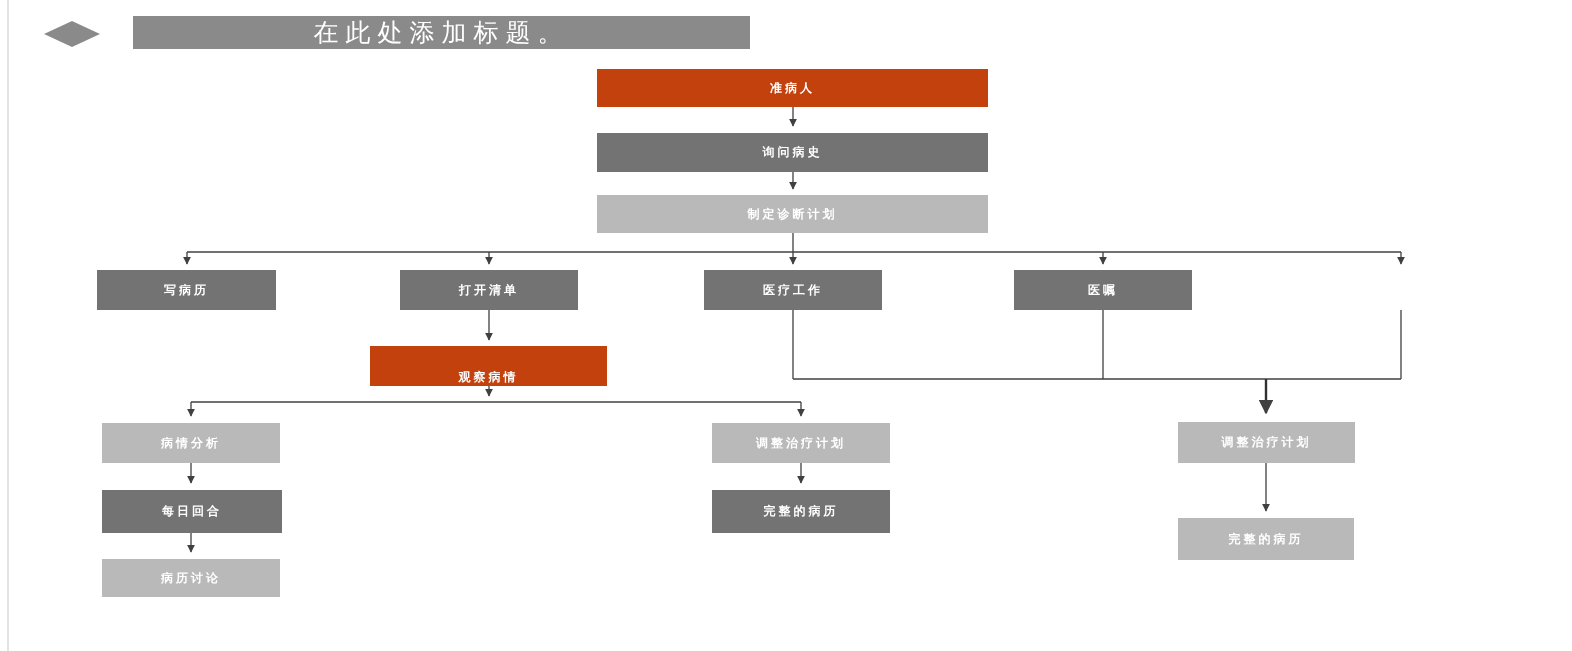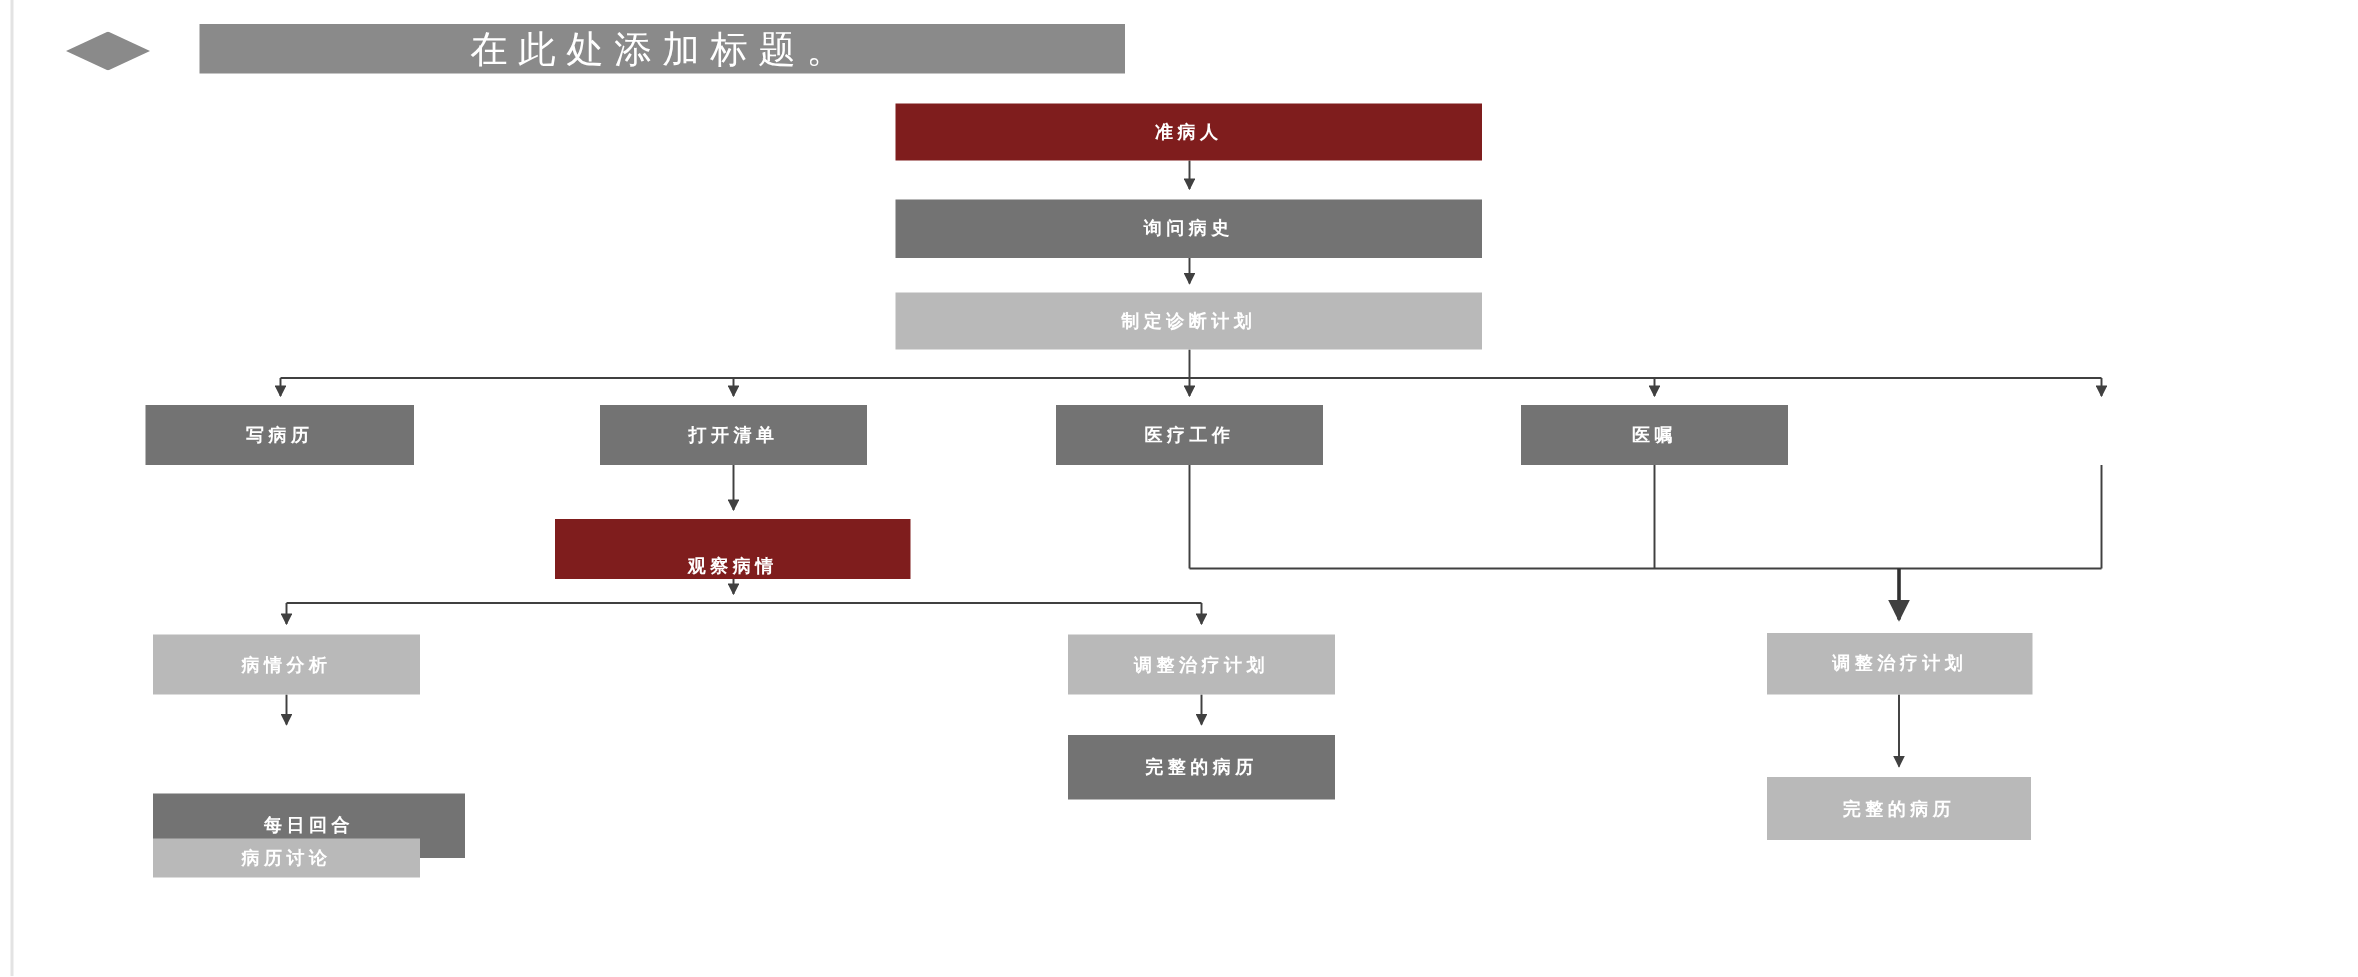--- a/index.html
+++ b/index.html
@@ -29,21 +29,21 @@
     white-space:nowrap;
   }
   svg.connectors{position:absolute;left:0;top:0;pointer-events:none;}
   .node{
     position:absolute;
     display:flex;align-items:center;justify-content:center;
     color:#ffffff;
     font-size:12px;font-weight:bold;letter-spacing:3px;
     white-space:nowrap;
   }
-  .tone-blue {background:#7f1d1d;}
+  .tone-blue {background:#c2410c;}
   .tone-dark {background:#737373;}
   .tone-light{background:#b9b9b9;align-items:center;}
 </style>
 </head>
 <body>
 
 <div id="canvas">
 
   <div class="edge-left"></div>
 
@@ -126,27 +126,27 @@
   <div class="node tone-light" style="left:102px;top:423px;width:178px;height:40px;">
       <span>病情分析</span>
     </div>
   <div class="node tone-light" style="left:712px;top:423px;width:178px;height:40px;">
       <span>调整治疗计划</span>
     </div>
   <div class="node tone-light" style="left:1178px;top:422px;width:177px;height:41px;">
       <span>调整治疗计划</span>
     </div>
 
-  <div class="node tone-dark" style="left:102px;top:490px;width:208px;height:43px;margin-top:39px;">
+  <div class="node tone-dark" style="left:102px;top:490px;width:180px;height:43px;">
       <span>每日回合</span>
     </div>
   <div class="node tone-dark" style="left:712px;top:490px;width:178px;height:43px;">
       <span>完整的病历</span>
     </div>
   <div class="node tone-light" style="left:1178px;top:518px;width:176px;height:42px;">
       <span>完整的病历</span>
     </div>
 
-  <div class="node tone-light" style="left:102px;top:559px;width:178px;height:26px;">
+  <div class="node tone-light" style="left:102px;top:559px;width:178px;height:38px;">
       <span>病历讨论</span>
     </div>
 
 </div>
 
 </body></html>

